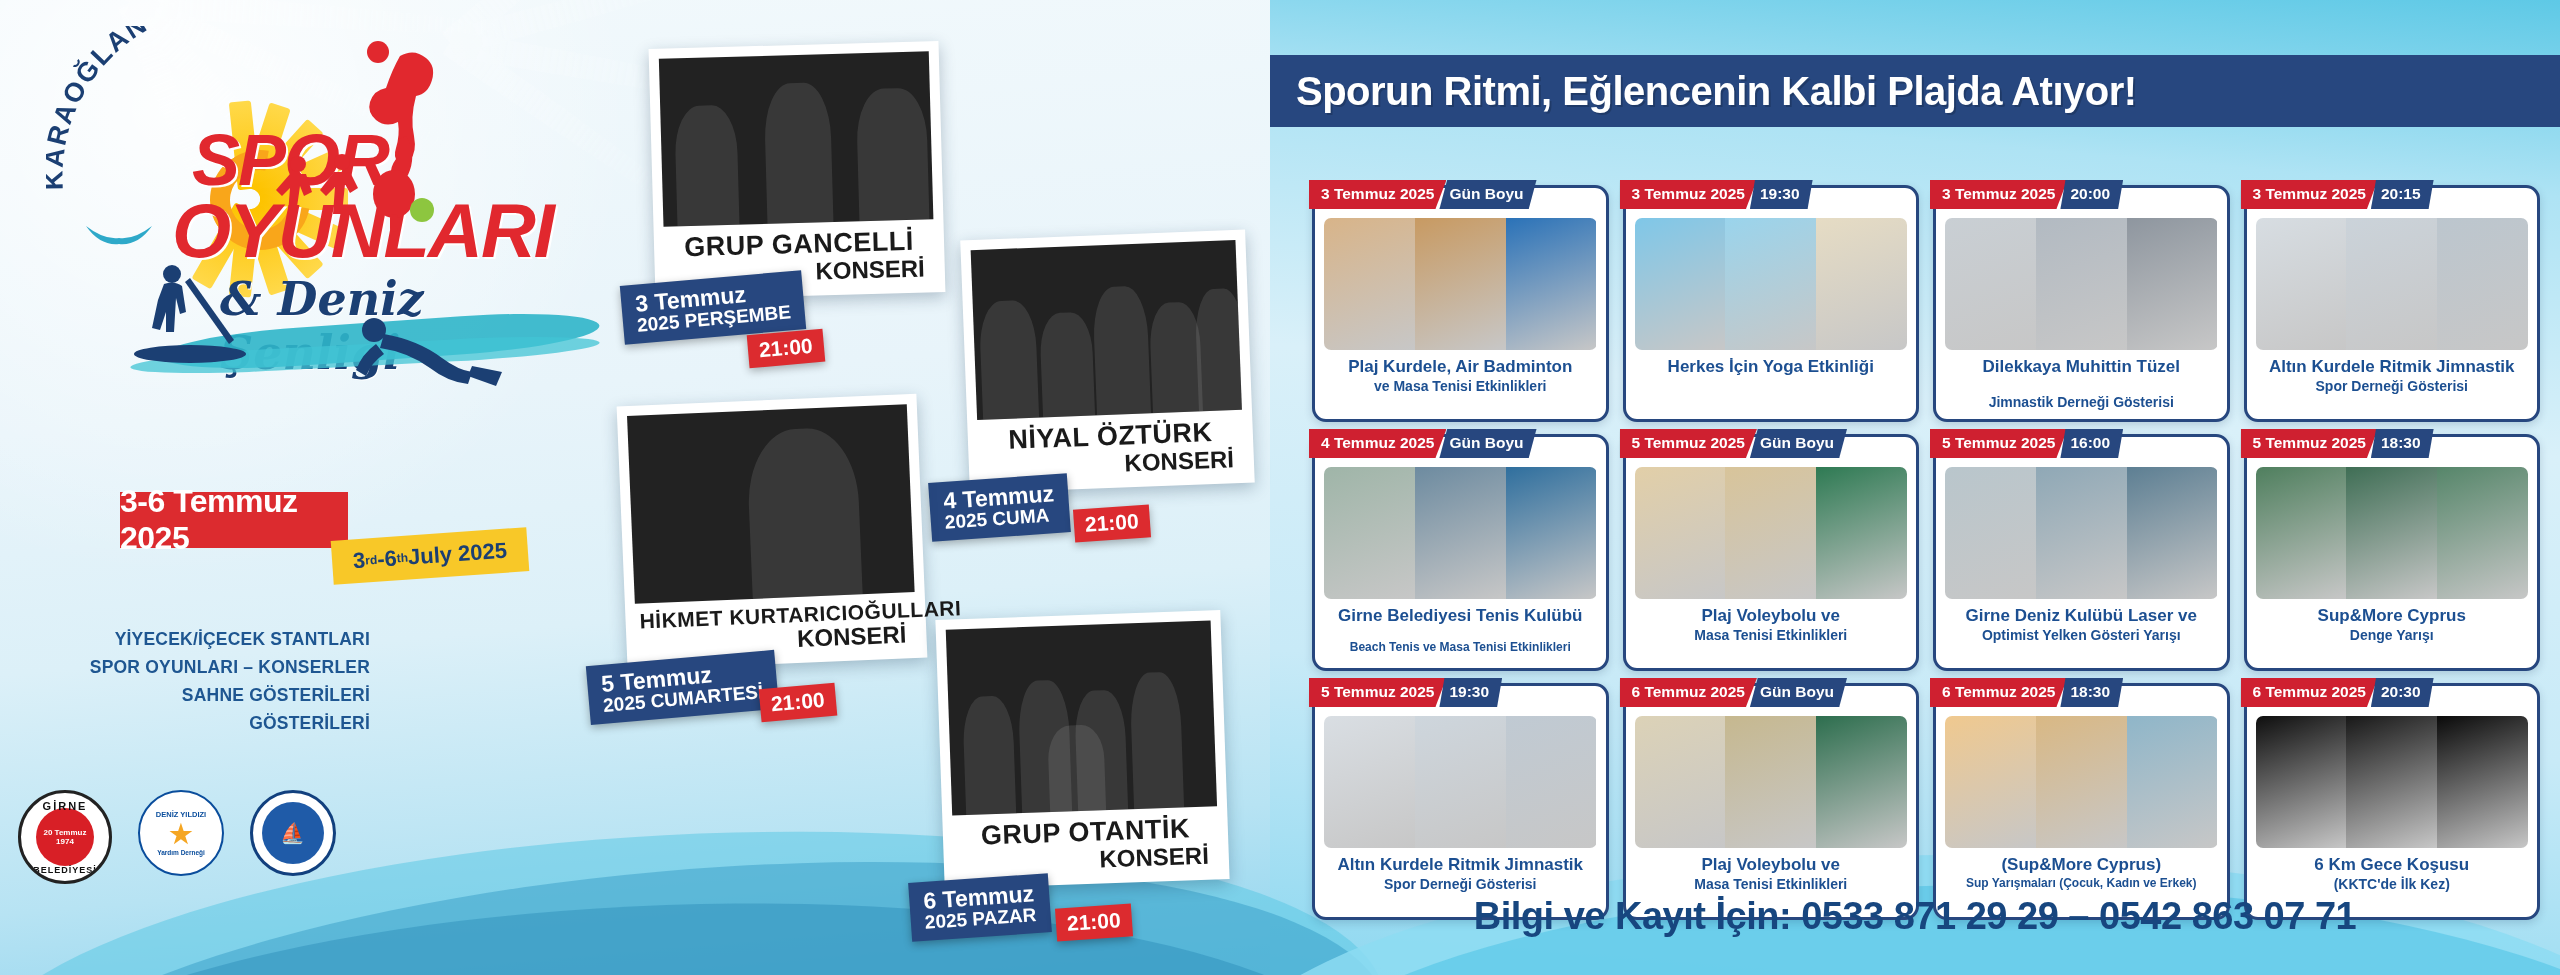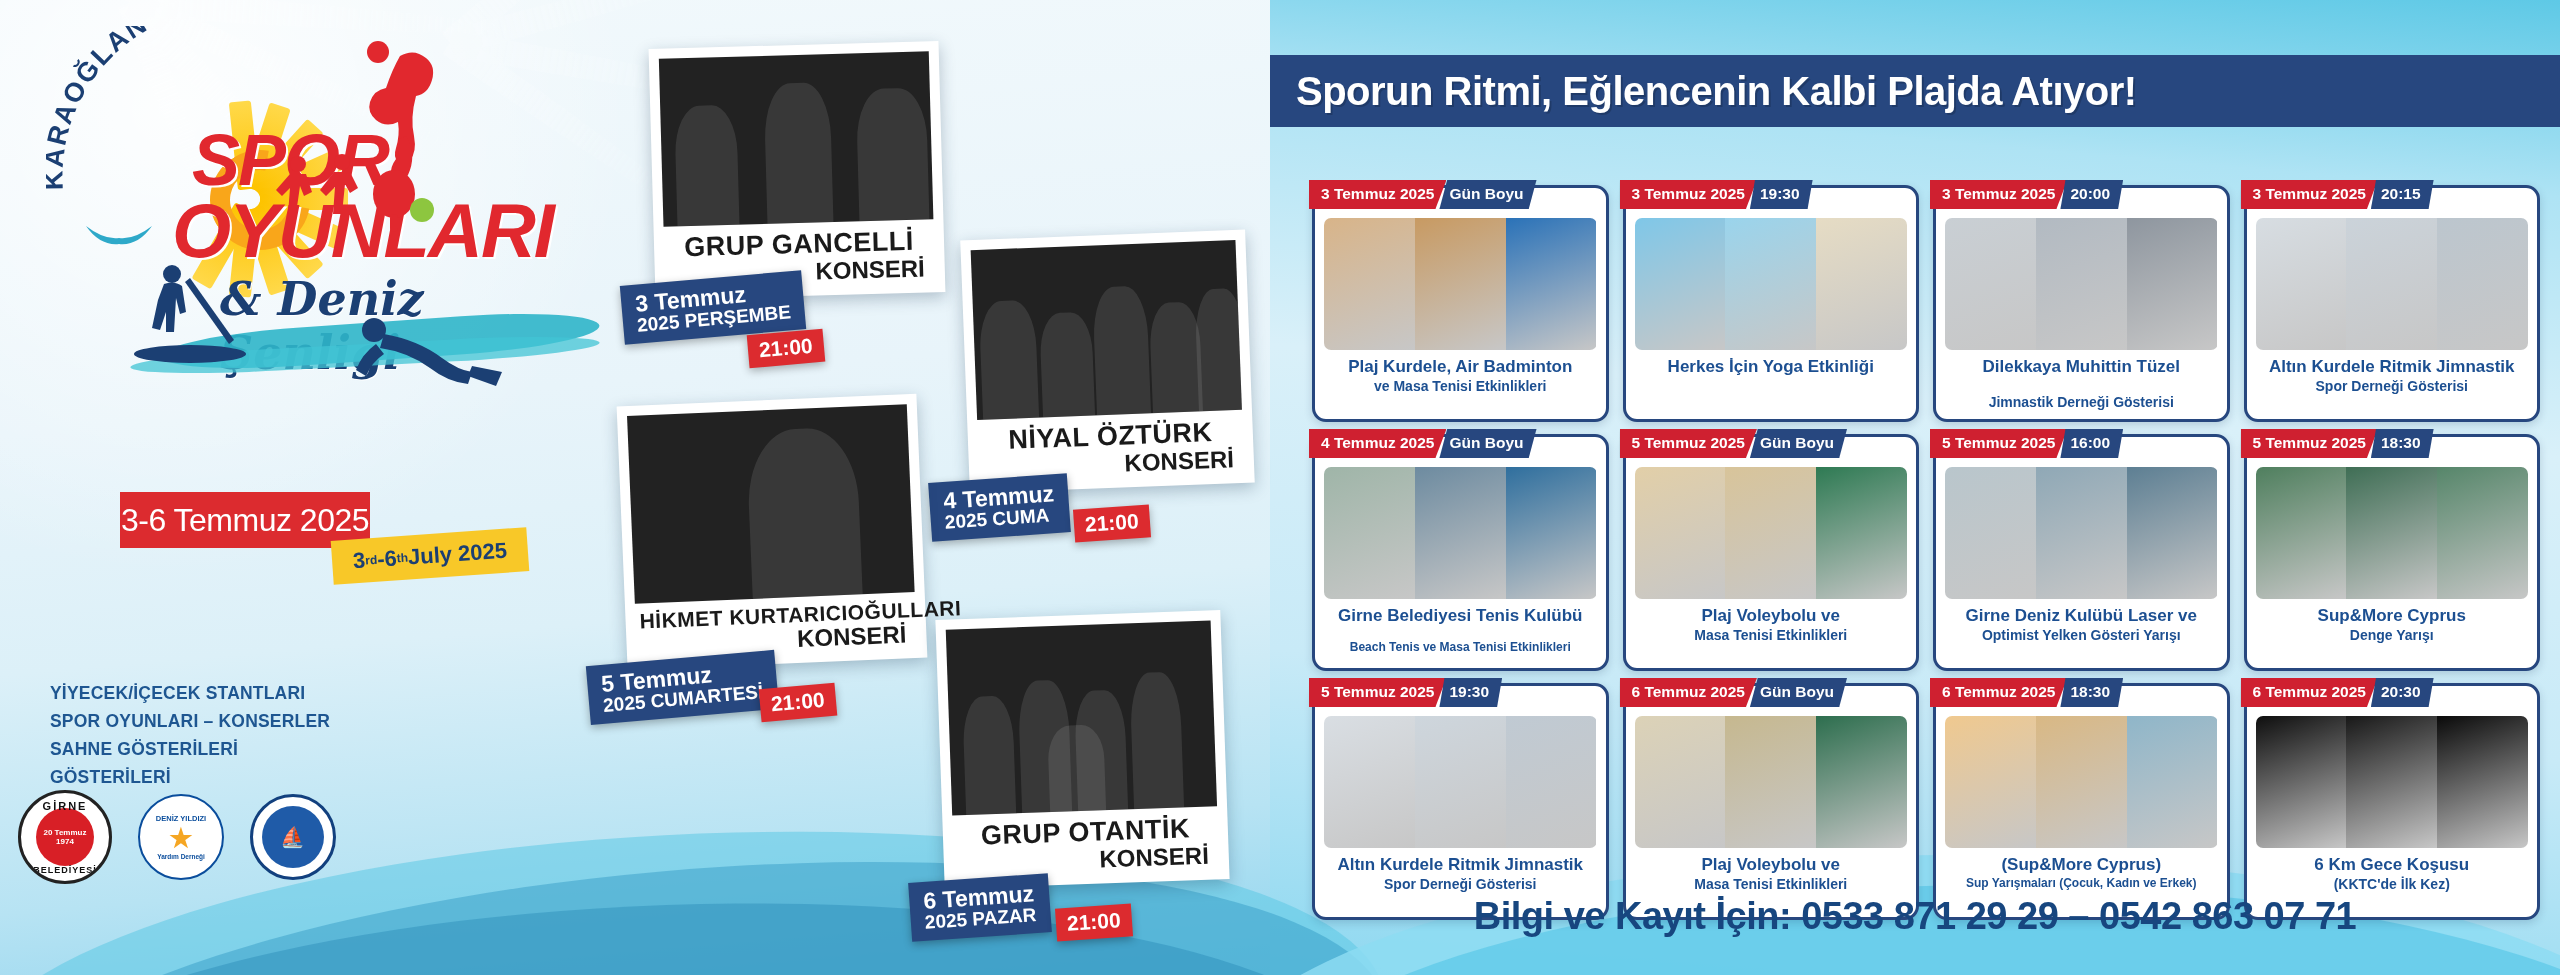--- a/index.html
+++ b/index.html
@@ -85,42 +85,42 @@
   .silhouette { position:absolute; fill:#1b3f73; }
   .teal-band {
     position:absolute; left:120px; top:300px; width:440px; height:38px;
     background:#2fb5c9; border-radius:50%/80%; transform:rotate(-4deg); opacity:.9;
   }
   .teal-band2 {
     position:absolute; left:90px; top:322px; width:470px; height:22px;
     background:#42c4d4; border-radius:50%/80%; transform:rotate(-3deg); opacity:.75;
   }
   .date-bar {
-    position:absolute; left:80px; top:470px; width:250px; height:56px;
+    position:absolute; left:80px; top:470px; width:228px; height:56px;
     background:#dc2b2f; display:flex; align-items:center; justify-content:center;
-    color:#fff; font-size:32px; font-weight:400; letter-spacing:-.5px;
+    color:#fff; font-size:32px; font-weight:700; letter-spacing:-.5px;
   }
   .date-en {
     position:absolute; left:292px; top:512px; width:196px; height:44px;
     background:#f8c828; display:flex; align-items:center; justify-content:center;
     color:#1b3f73; font-size:22px; font-weight:900; transform:rotate(-4deg);
   }
   .date-en sup { font-size:12px; }
   .loc {
     position:absolute; left:98px; top:540px; width:260px;
     color:#e1282e; font-size:23px; font-weight:800; line-height:1.15;
     font-style:italic;
   }
   .pin { color:#e1282e; font-size:20px; }
   .bullets {
-    position:absolute; left:50px; top:679px; width:320px;
-    text-align:left; color:#1e5691; font-weight:800;
+    position:absolute; left:50px; top:625px; width:320px;
+    text-align:right; color:#1e5691; font-weight:800;
     font-size:17.5px; line-height:1.6; letter-spacing:.2px;
   }
-  .logos { position:absolute; left:18px; top:790px; display:flex; gap:26px; align-items:center;}
+  .logos { position:absolute; left:18px; top:790px; display:flex; gap:26px; }
   .seal { width:94px; height:94px; border-radius:50%; background:#fff;
           border:3px solid #222; display:flex; flex-direction:column;
           align-items:center; justify-content:center; position:relative;
           font-size:9px; font-weight:800; color:#111; text-align:center; overflow:hidden;}
   .seal .ring-txt{ position:absolute; top:7px; font-size:11px; letter-spacing:2px;}
   .seal .ring-bot{ position:absolute; bottom:6px; font-size:9px; letter-spacing:1px;margin-top:16px;}
   .seal .mid { width:58px;height:58px;border-radius:50%;background:#d81f26; display:flex;align-items:center;justify-content:center;color:#fff;font-size:8px;}
   .seal2 { width:86px;height:86px;border-radius:50%;background:#fff;border:2px solid #0a4d9c;
            display:flex;flex-direction:column;align-items:center;justify-content:center;
            font-size:8px;font-weight:700;color:#0a4d9c;text-align:center;gap:2px;}

